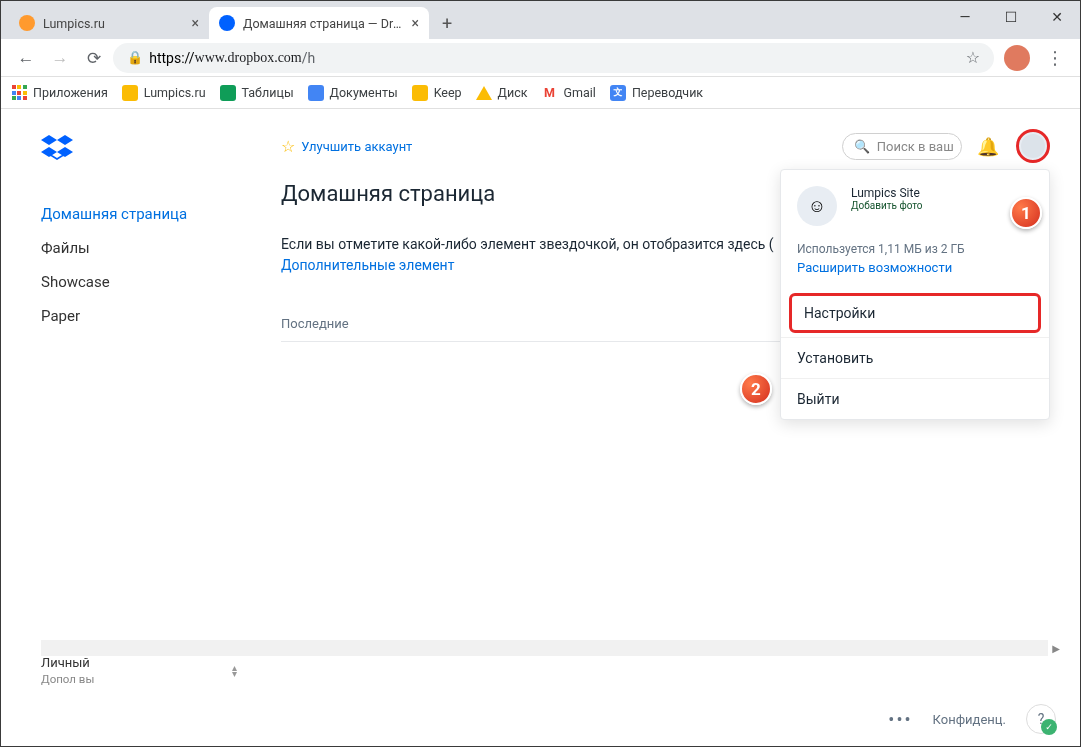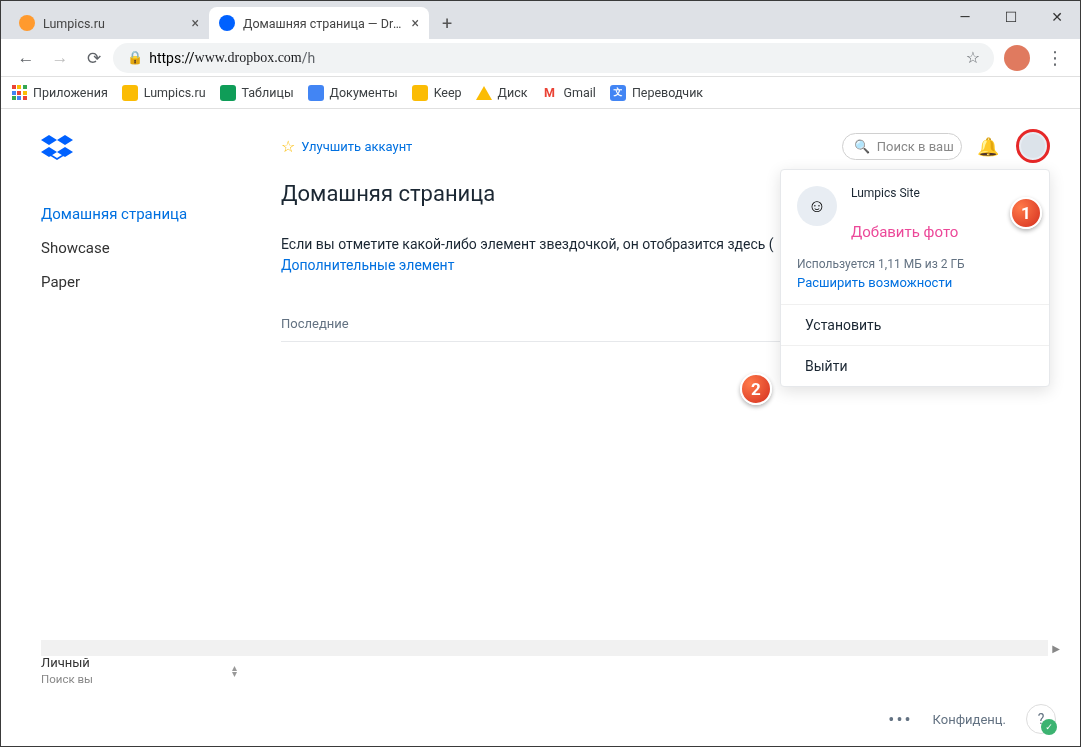--- a/index.html
+++ b/index.html
@@ -73,24 +73,24 @@
 .footer-actions { position:absolute; bottom:12px; right:24px; display:flex; align-items:center; gap:20px; font-size:13px; color:#637282; }
 .ellipsis { font-size:18px; cursor:pointer; letter-spacing:2px; }
 .help { width:30px; height:30px; border:1px solid #ddd; border-radius:50%; display:flex; align-items:center; justify-content:center; font-size:14px; color:#637282; position:relative; }
 .shield { position:absolute; bottom:-2px; right:-2px; width:16px; height:16px; background:#3cb371; border-radius:50%; display:flex; align-items:center; justify-content:center; color:#fff; font-size:9px; }
 
 
 .dropdown { position:absolute; top:60px; right:30px; width:270px; background:#fff; border:1px solid #e6e8eb; box-shadow:0 4px 16px rgba(0,0,0,0.12); border-radius:4px; z-index:20; }
 .dd-header { display:flex; gap:14px; padding:16px; }
 .dd-avatar { width:40px; height:40px; border-radius:50%; background:#e8edf3; display:flex; align-items:center; justify-content:center; font-size:18px; }
 .dd-user .name { font-size:12px; color:#1b2733; }
-.dd-user .add-photo { font-size:15px; color:#ec4899; cursor:pointer;margin-top:23px; }
+.dd-user .add-photo { font-size:10px; color:#14532d; cursor:pointer; }
 .dd-storage { padding:0 16px 14px; font-size:12px; color:#637282; }
 .dd-storage .upgrade-link { color:#0070e0; font-size:13px; cursor:pointer; margin-top:4px; display:block; }
-.dd-item { padding:12px 24px; font-size:14px; color:#1b2733; cursor:pointer; border-top:1px solid #f0f0f0; }
+.dd-item { padding:12px 16px; font-size:14px; color:#1b2733; cursor:pointer; border-top:1px solid #f0f0f0; }
 .dd-item.highlight { border:3px solid #e62828; border-radius:6px; margin:4px 8px; padding:9px 12px; }
 
 
 .badge { position:absolute; width:32px; height:32px; border-radius:50%; background:radial-gradient(circle at 30% 30%,#ff7a4a,#d42e1e); color:#fff; font-weight:bold; font-size:17px; display:flex; align-items:center; justify-content:center; box-shadow:0 2px 4px rgba(0,0,0,0.3); border:2px solid #fff; z-index:30; }
 .badge-1 { top:196px; right:38px; }
 .badge-2 { top:372px; right:308px; }
 
 .scrollbar { position:absolute; left:40px; right:32px; bottom:90px; height:16px; background:#f1f1f1; }
 .scroll-arrow-right { position:absolute; right:16px; bottom:90px; width:16px; height:16px; display:flex; align-items:center; justify-content:center; color:#888; font-size:10px; }
 
@@ -181,27 +181,28 @@
     <span>Переводчик</span>
   </div>
 </div>
 
 <div class="page">
   <div class="sidebar">
     <svg class="logo" viewBox="0 0 32 32">
         <path fill="#0061ff" d="M8 2l8 5-8 5-8-5zm16 0l8 5-8 5-8-5zM8 14l8 5-8 5-8-5zm16 0l8 5-8 5-8-5zM16 25l8-5v2l-8 5-8-5v-2z"></path>
       </svg>
     <div class="nav-item active">Домашняя страница</div>
+    <div class="nav-item">Файлы</div>
     <div class="nav-item">Showcase</div>
     <div class="nav-item">Paper</div>
     <div class="sidebar-bottom">
       <div class="personal">
         <div>
           <span>Личный</span>
-          <span class="sub">Поиск вы</span>
+          <span class="sub">Допол вы</span>
         </div>
         <div class="updown">▴<br>▾</div>
       </div>
     </div>
   </div>
 
   <div class="main">
     <div class="topbar">
       <div class="upgrade">
         <span class="star">☆</span>
@@ -232,20 +233,21 @@
         <div class="dd-avatar">☺</div>
         <div class="dd-user">
           <div class="name">Lumpics Site</div>
           <div class="add-photo">Добавить фото</div>
         </div>
       </div>
       <div class="dd-storage">
         <span>Используется 1,11 МБ из 2 ГБ</span>
         <span class="upgrade-link">Расширить возможности</span>
       </div>
+      <div class="dd-item highlight">Настройки</div>
       <div class="dd-item">Установить</div>
       <div class="dd-item">Выйти</div>
     </div>
 
     <div class="footer-actions">
       <span class="ellipsis">•••</span>
       <span>Конфиденц.</span>
       <span class="help">
         <span>?</span>
         <span class="shield">✓</span>

